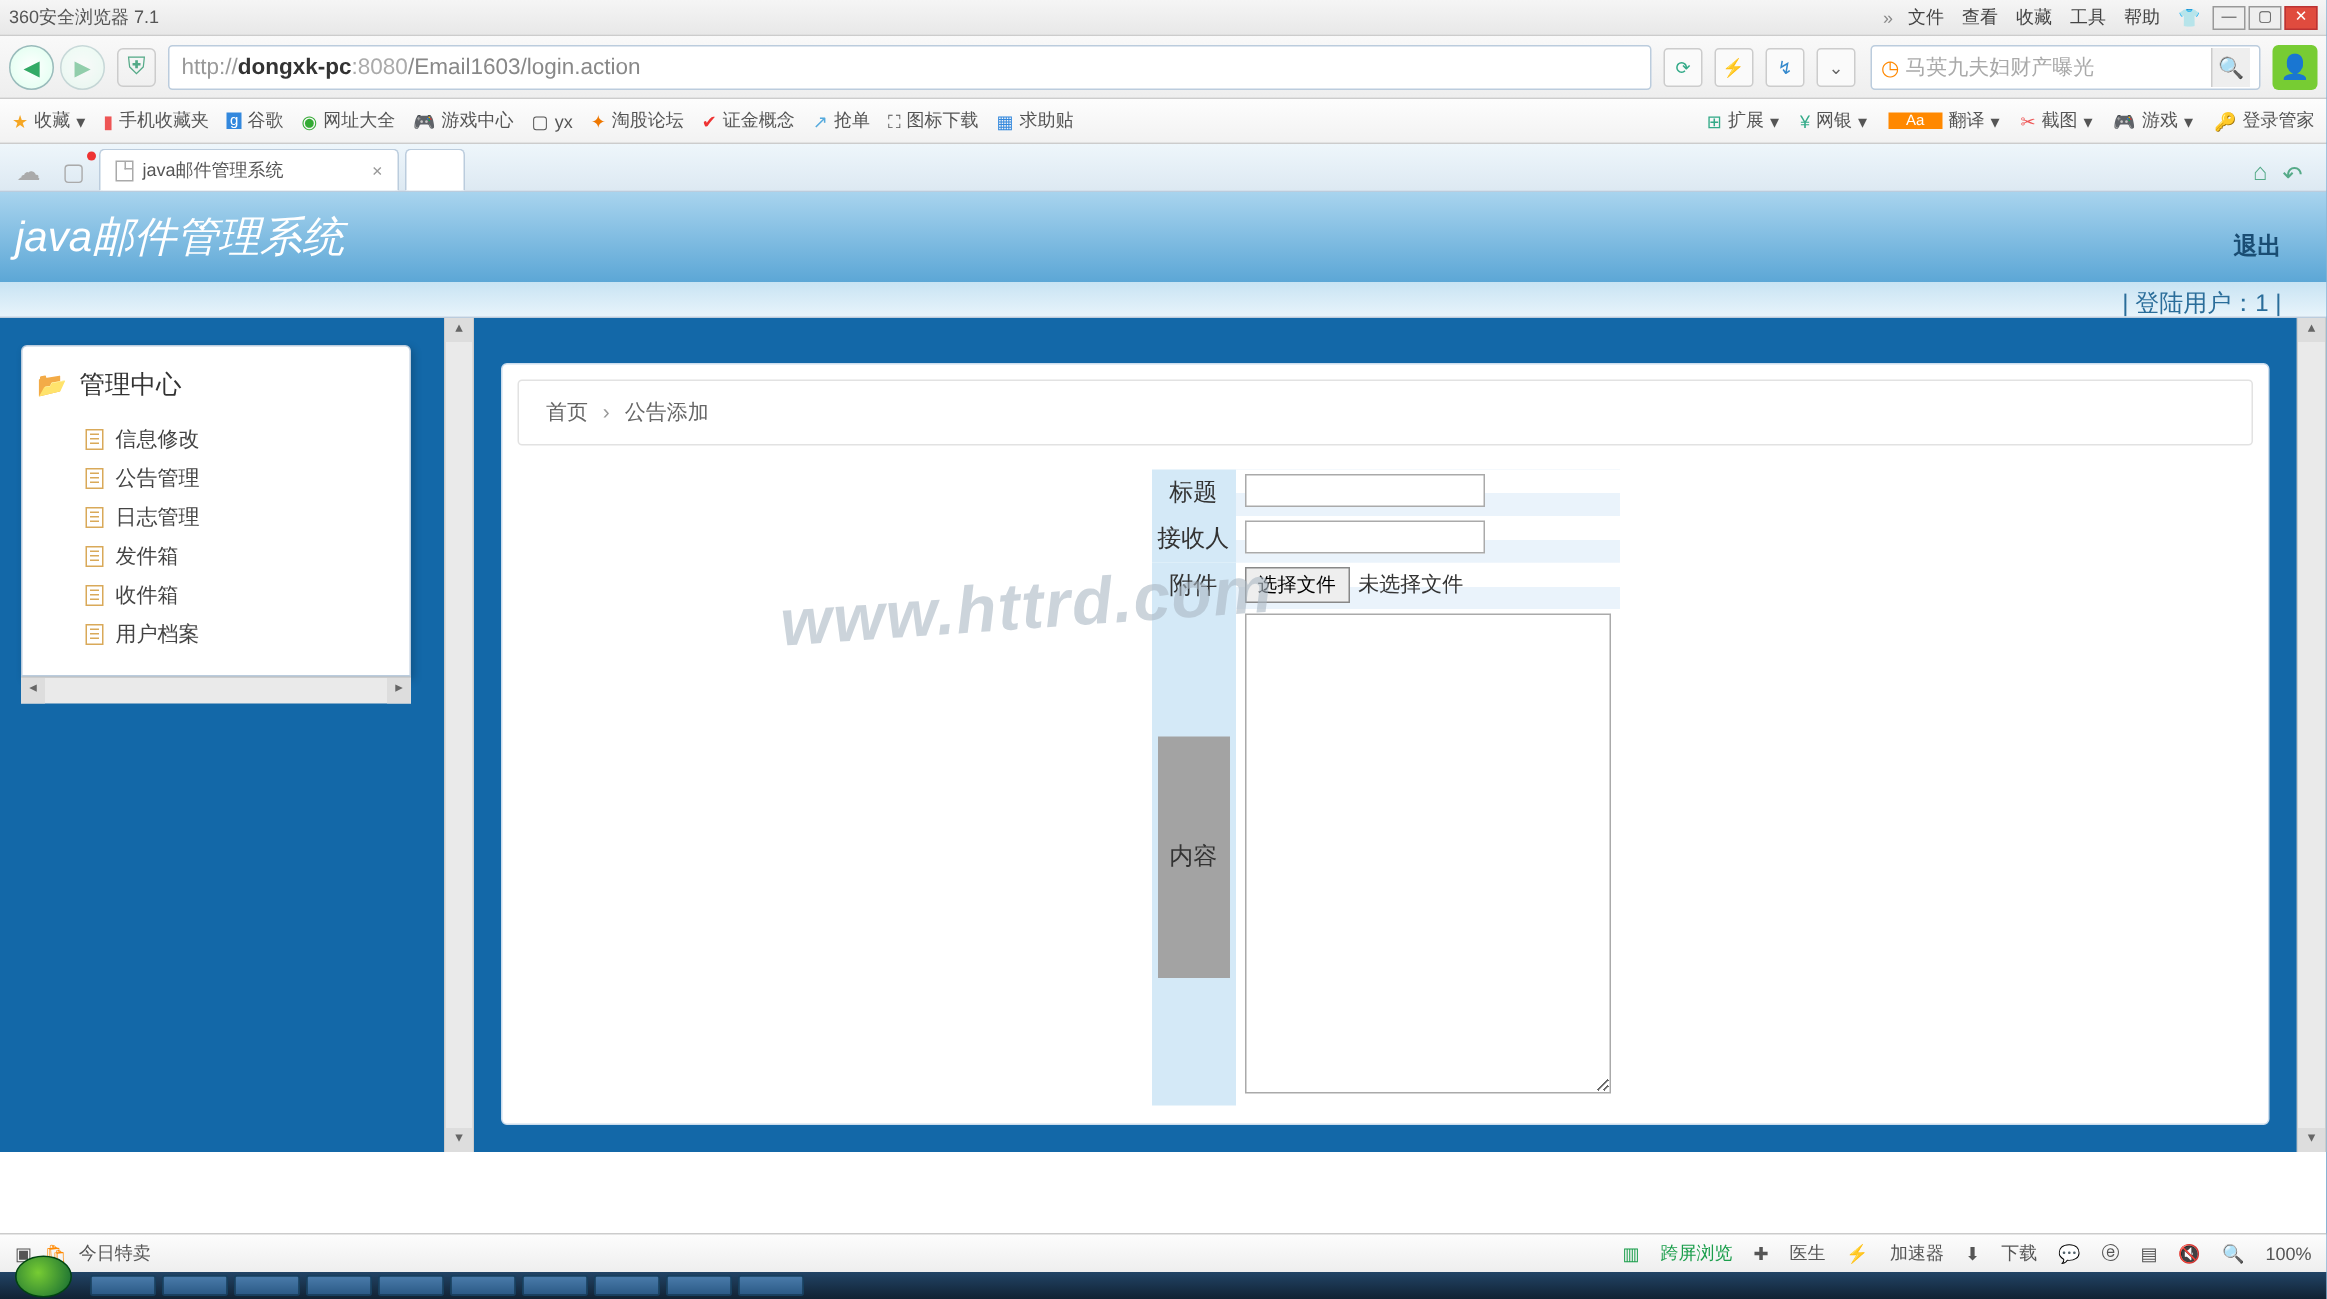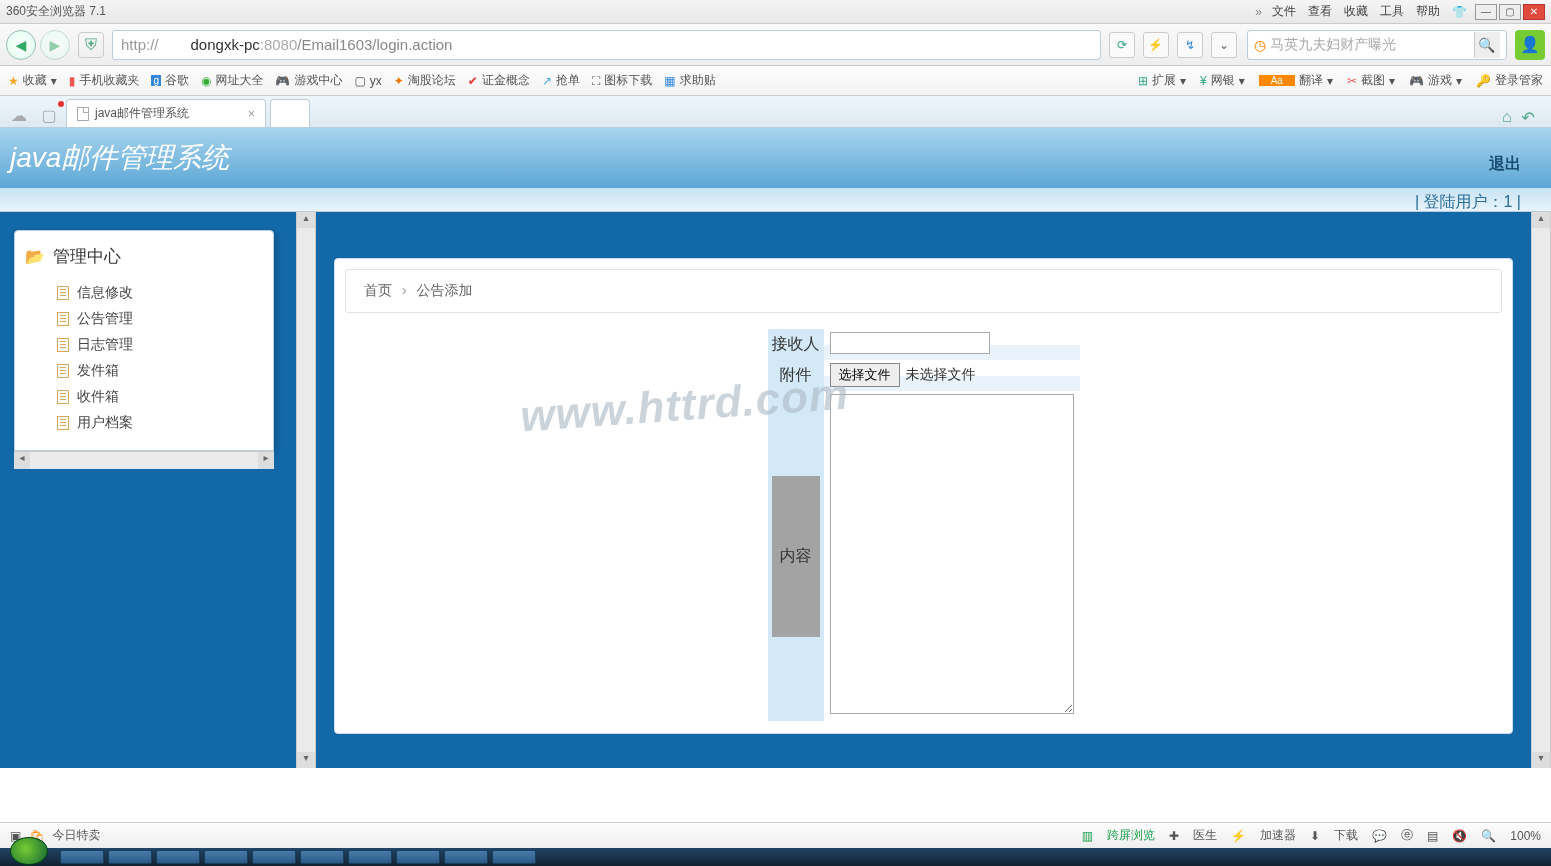--- a/index.html
+++ b/index.html
@@ -11,21 +11,21 @@
 .titlebar .menu-item { margin: 0 6px; color: #444; cursor: pointer; text-align: right; }
 .titlebar .win-btn { width: 22px; height: 16px; margin-left: 2px; border: 1px solid #999; background: #eee; display: inline-block; text-align: center; font-size: 10px; line-height: 14px; }
 .titlebar .win-close { background: #e04b3e; color: #fff; border-color: #b33; }
 .titlebar .chevron { color: #888; margin-right: 4px; }
 
 
 .addrbar { height: 42px; background: linear-gradient(#f9f9f9, #eee); display: flex; align-items: center; padding: 0 6px; border-bottom: 1px solid #ccc; gap: 4px; }
 .nav-btn { width: 30px; height: 30px; border-radius: 50%; border: 1px solid #9bb; display: flex; align-items: center; justify-content: center; font-size: 14px; color: #3a6; background: radial-gradient(#fff, #dfe); cursor: pointer; }
 .shield-btn { width: 26px; height: 26px; border: 1px solid #ccc; border-radius: 4px; display: flex; align-items: center; justify-content: center; margin: 0 4px; color: #5a8; }
 .urlbox { flex: 1; height: 30px; border: 1px solid #bcd; border-radius: 3px; background: #fff; display: flex; align-items: center; padding: 0 8px; font-size: 15px; color: #999; }
-.urlbox .host { color: #333; font-weight: normal; padding-left: 32px; }
+.urlbox .host { color: #333; font-weight: bold; }
 .urlbox .port { color: #aaa; }
 .urlbox .path { color: #888; }
 .addrbar .small-btn { width: 26px; height: 26px; border: 1px solid #ccc; background: #fafafa; margin-left: 4px; display: flex; align-items: center; justify-content: center; font-size: 12px; border-radius: 3px; color: #666; }
 .searchbox { width: 260px; height: 30px; border: 1px solid #bcd; border-radius: 3px; background: #fff; display: flex; align-items: center; padding: 0 6px; margin-left: 6px; font-size: 14px; color: #aaa; }
 .searchbox .sicon { color: #f80; margin-right: 4px; }
 .searchbox .go { width: 26px; height: 26px; background: #eee; border-left: 1px solid #ccc; margin-left: auto; display:flex; align-items:center; justify-content:center; color:#4a8; }
 .green-btn { width: 30px; height: 30px; background: #7c3; border-radius: 4px; margin-left: 4px; display:flex; align-items:center; justify-content:center; color:#fff; font-size:16px;}
 
 
 .bookbar { height: 30px; background: linear-gradient(#fdfdfd, #f2f2f2); border-bottom: 1px solid #ccc; display: flex; align-items: center; padding: 0 8px; font-size: 12px; color: #555; gap: 12px; }
@@ -59,21 +59,21 @@
 .sidebar li .li-ic { width: 12px; height: 14px; border: 1px solid #d9a959; display: inline-block; position: relative; }
 .sidebar li .li-ic::before { content:""; position:absolute; left:2px; top:2px; right:2px; height:1px; background:#d9a959; box-shadow: 0 3px 0 #d9a959, 0 6px 0 #d9a959; }
 
 .scroll-col { width: 20px; background: #eaeaea; border-left: 1px solid #ccc; border-right: 1px solid #ccc; display: flex; flex-direction: column; }
 .scroll-col .arrow { height: 16px; background: #ddd; text-align: center; font-size: 10px; color: #666; }
 .scroll-col .track { flex:1; }
 .hscroll { height: 18px; background: #eaeaea; border-top:1px solid #ccc; display:flex; }
 .hscroll .arrow { width:16px; background:#ddd; text-align:center; font-size:10px; color:#666; }
 .hscroll .track{flex:1;}
 
-.content-wrap { flex: 1; background: #1368a8; padding: 46px 18px 0 18px; position: relative; }
+.content-wrap { flex: 1; background: #1368a8; padding: 30px 18px 0 18px; position: relative; }
 .content { background: #fff; border: 1px solid #cde; border-radius: 4px; padding: 0; }
 .breadcrumb { padding: 12px 18px; font-size: 14px; color: #666; border: 1px solid #e2e2e2; margin: 10px; border-radius: 3px; }
 .breadcrumb .sep { margin: 0 6px; color: #999; }
 
 .form-area { padding: 6px 0 12px 0; }
 .form-table { margin: 0 auto; width: auto; border-collapse: collapse; }
 .form-table td { padding: 3px 6px; vertical-align: top; }
 .form-table td.label { background: #d4e9f7; font-size: 16px; color: #333; text-align: center; width: 56px; padding: 5px 4px; }
 .form-table td.label.tall { vertical-align: middle; }
 .form-table input[type=text] { width: 160px; height: 22px; border: 1px solid #aaa; padding: 0 4px; font-size: 13px; }
@@ -264,20 +264,24 @@
   <div class="content-wrap">
     <div class="content">
       <div class="breadcrumb">
         <span>首页</span>
         <span class="sep">›</span>
         <span>公告添加</span>
       </div>
       <div class="form-area">
         <table class="form-table">
           <tbody>
+              <tr>
+            <td class="label">标题</td>
+            <td class="striped-cell"><input type="text" style=""></td>
+          </tr>
           <tr>
             <td class="label">接收人</td>
             <td class="striped-cell"><input type="text" style=""></td>
           </tr>
           <tr>
             <td class="label">附件</td>
             <td class="striped-cell">
               <div class="file-row">
                 <button class="file-btn">选择文件</button>
                 <span class="file-txt">未选择文件</span>

